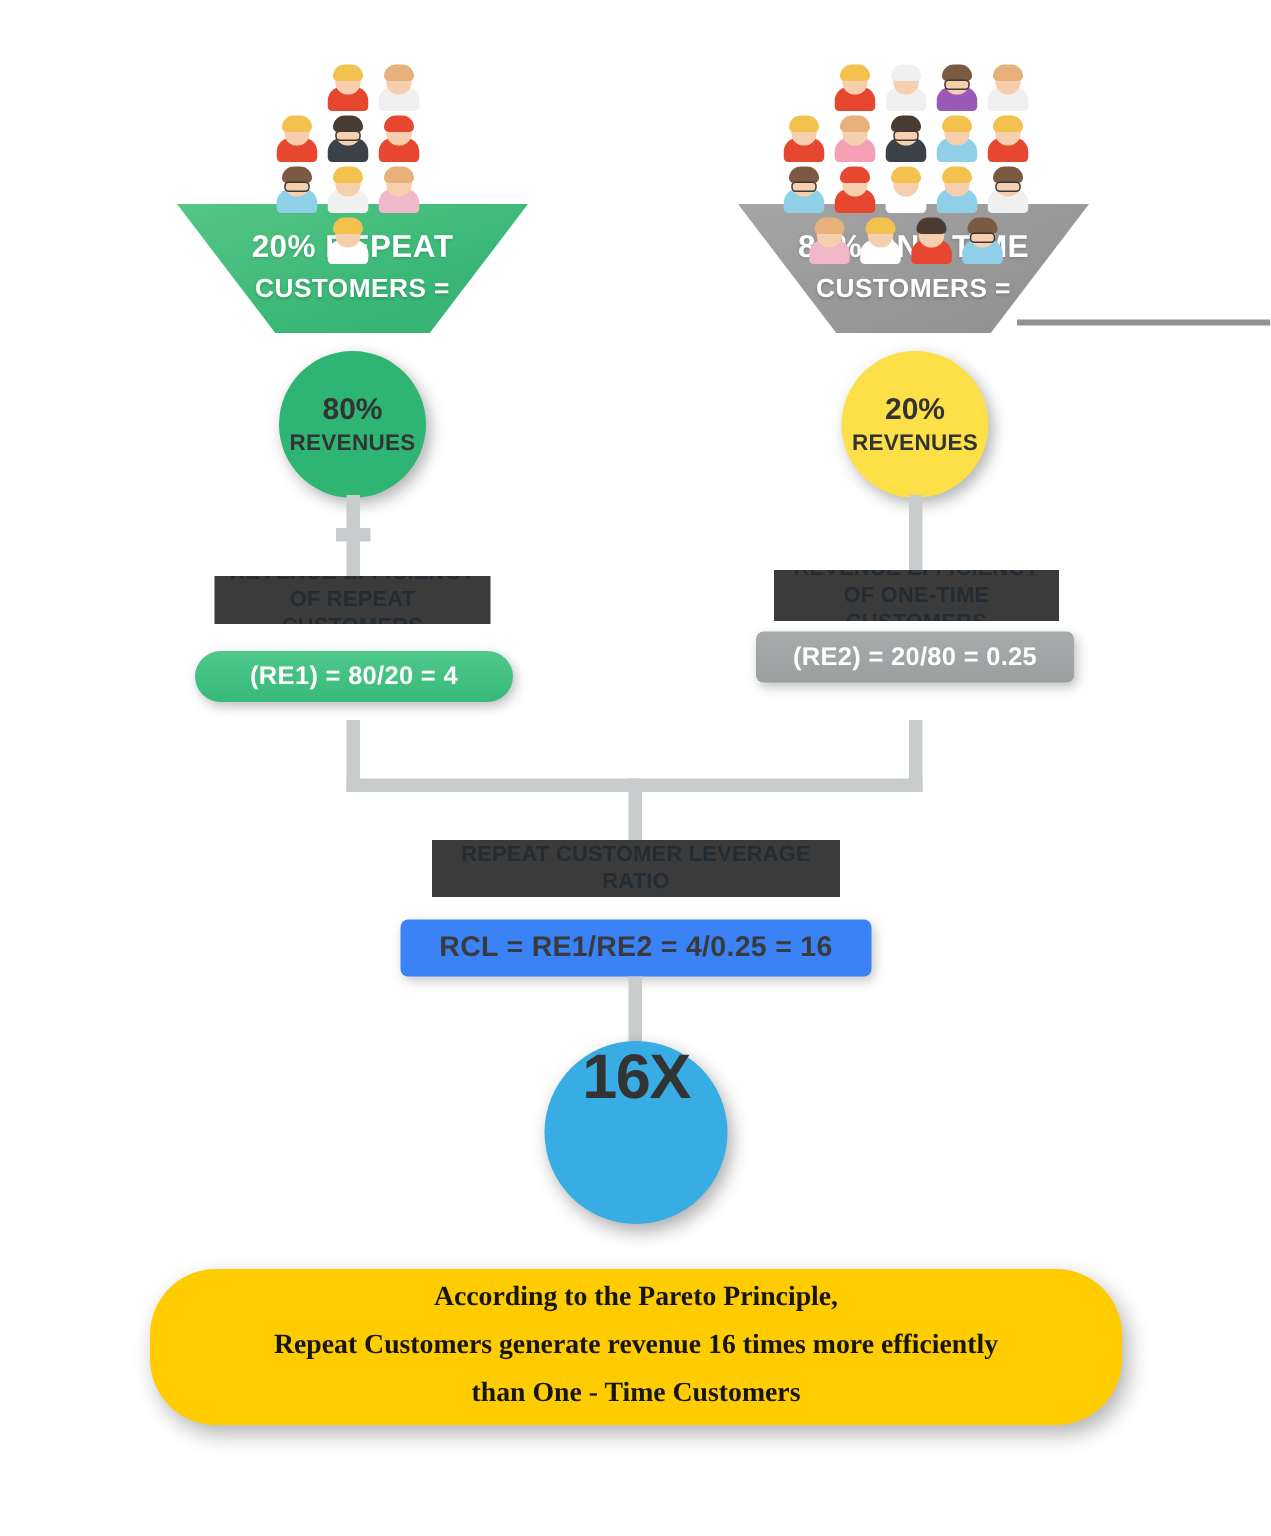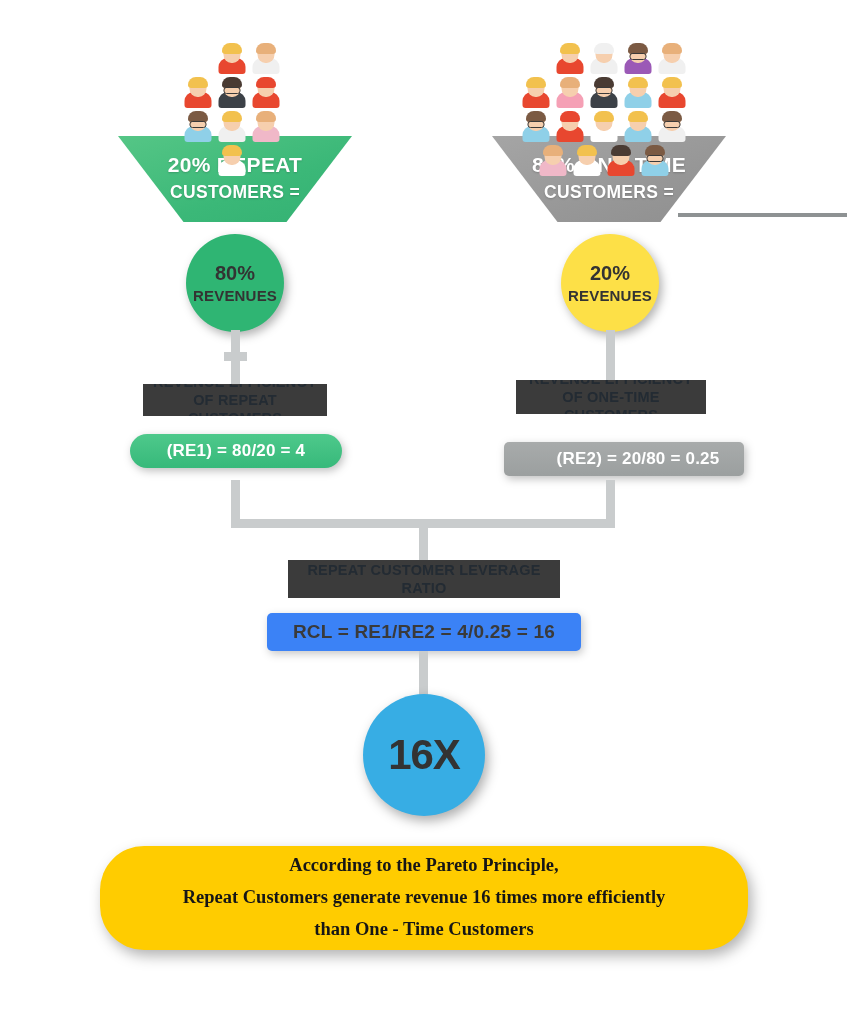--- a/index.html
+++ b/index.html
@@ -174,21 +174,21 @@
     filter: drop-shadow(2px 3px 4px rgba(0,0,0,0.22));
     letter-spacing: .2px;
   }
 
   
   .final-circle {
     position: absolute;
     border-radius: 50%;
     background: #37ade4;
     display: flex;
-    align-items: center;
+    align-items: flex-start;
     justify-content: center;
     filter: drop-shadow(3px 5px 6px rgba(0,0,0,0.32));
   }
   .final-circle span {
     font-size: 42px;
     font-weight: bold;
     color: #333333;
     letter-spacing: -1px;
   }
 
@@ -397,22 +397,22 @@
 
   <div class="circle" style="left:561px; top:234px; width:98px; height:98px; background:#fde047;">
     <div class="circle-pct">20%</div>
     <div class="circle-lbl">REVENUES</div>
   </div>
 
   <div class="bar" style="left:606px; top:330px; width:9px; height:56px;"></div>
 
   <div class="dark-title" style="left:516px; top:380px; width:190px; height:34px;">REVENUE EFFICIENCY OF ONE-TIME CUSTOMERS</div>
 
-  <div class="pill" style="left:504px; top:442px; width:212px; height:34px; border-radius:5px;
-              background:linear-gradient(180deg,#a8abab 0%,#9b9f9f 100%);padding-left:28px;">(RE2) = 20/80 = 0.25</div>
+  <div class="pill" style="left:504px; top:421px; width:212px; height:34px; border-radius:5px;
+              background:linear-gradient(180deg,#a8abab 0%,#9b9f9f 100%);">(RE2) = 20/80 = 0.25</div>
 
   <div class="bar" style="left:231px; top:480px; width:9px; height:48px;"></div>
   <div class="bar" style="left:606px; top:480px; width:9px; height:48px;"></div>
   <div class="bar" style="left:231px; top:519px; width:384px; height:9px;"></div>
   <div class="bar" style="left:419px; top:519px; width:9px; height:42px;"></div>
 
   <div class="dark-title" style="left:288px; top:560px; width:272px; height:38px;">REPEAT CUSTOMER LEVERAGE RATIO</div>
 
   <div class="pill-flat" style="left:267px; top:613px; width:314px; height:38px; border-radius:5px;">RCL = RE1/RE2  = 4/0.25 = 16</div>
 

